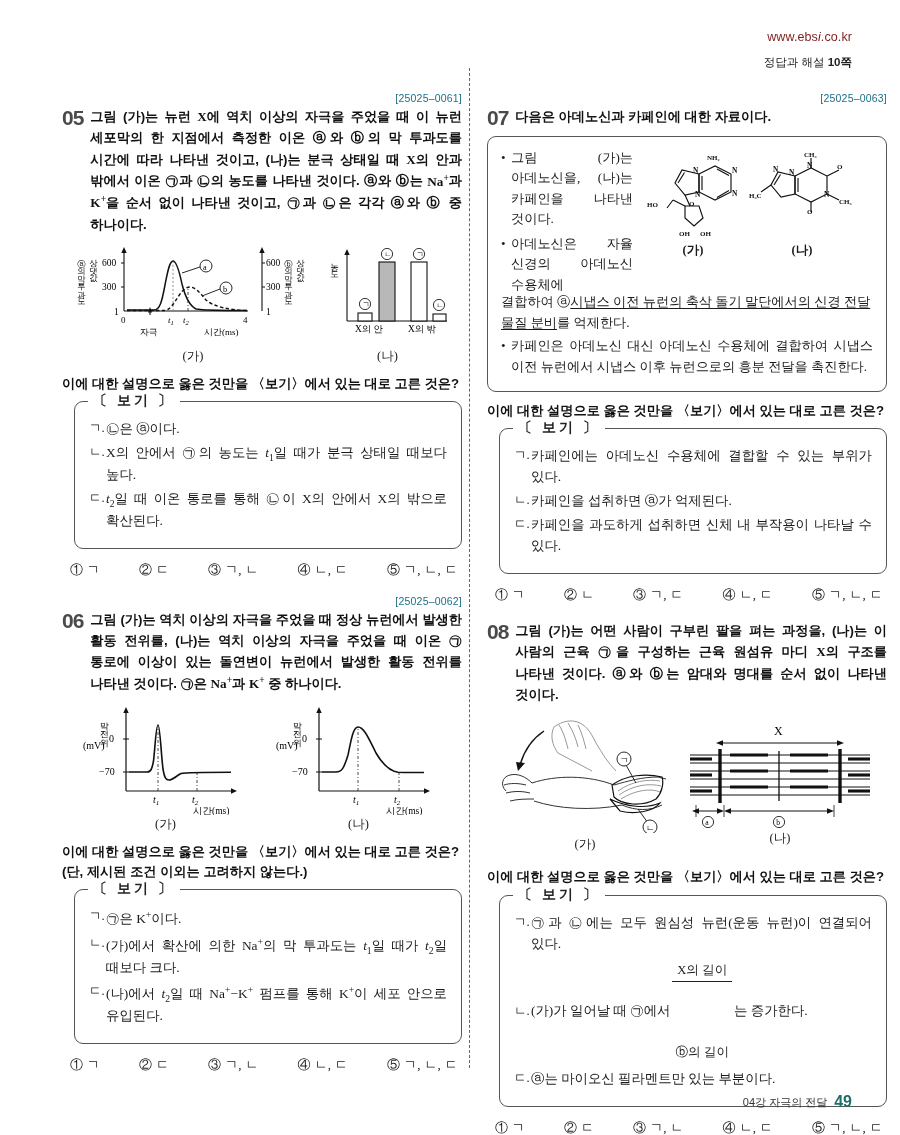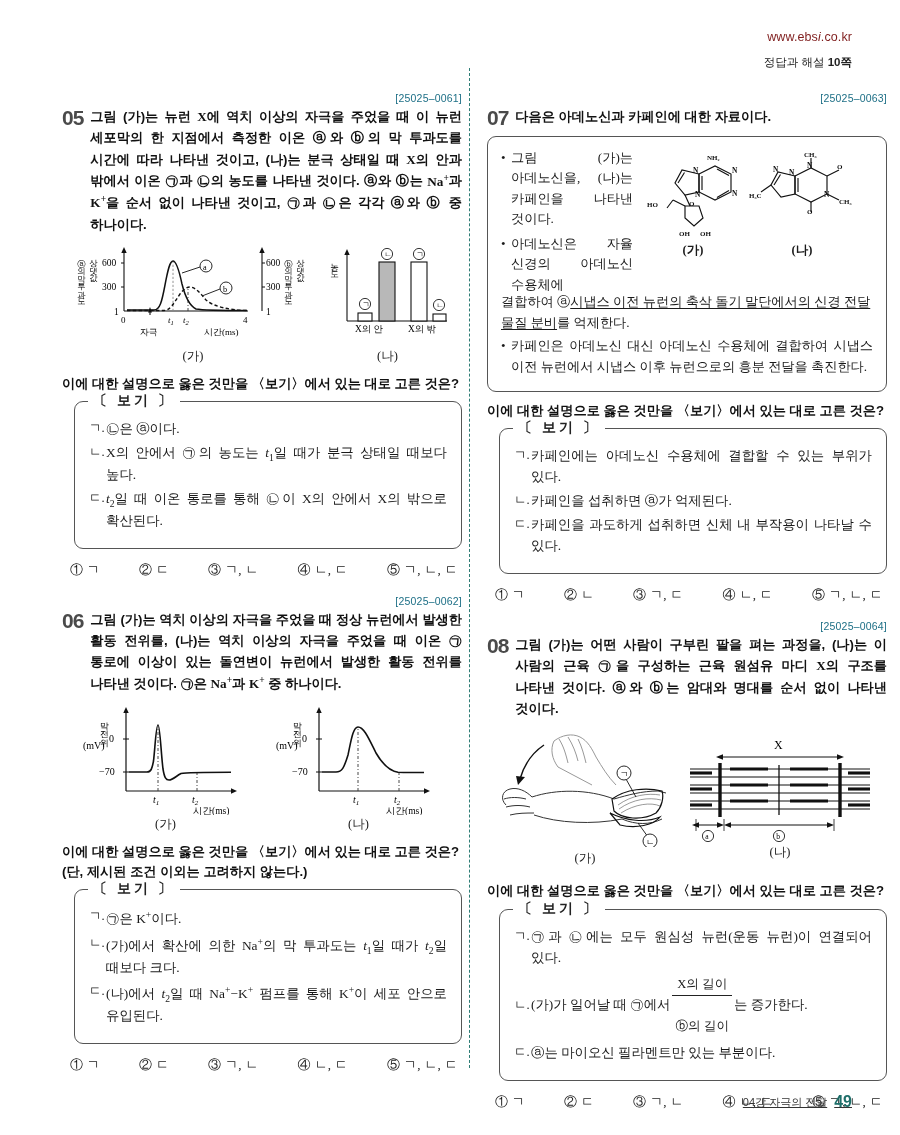--- a/index.html
+++ b/index.html
@@ -109,34 +109,34 @@
   .figcap {
     text-align: center; font-size: 12.5px; margin-top: 1px;
     font-family: "Liberation Serif", serif;
   }
   svg { display: block; }
 
   
   .footer {
     position: absolute; bottom: 24px; right: 48px;
     font-family: "Liberation Sans", sans-serif;
-    font-size: 11px; color: #333; text-decoration: underline;
+    font-size: 11px; color: #333;
   }
   .footer .pnum {
     font-size: 16px; font-weight: 700; color: #1f6f6a;
     margin-left: 7px; vertical-align: -1px;
   }
 
   
   .sup { font-size: .72em; vertical-align: super; }
   .sub { font-size: .72em; vertical-align: sub; }
   .ital { font-style: italic; }
   .frac {
     display: inline-flex; flex-direction: column; vertical-align: -0.65em;
-    text-align: center; margin: 0 2px;
+    text-align: center; margin: 0 2px; gap: 40px;
   }
   .frac .num { border-bottom: 1.1px solid #222; padding: 0 3px 1px; font-size: 12.6px; }
   .frac .den { padding: 1px 3px 0; font-size: 12.6px; margin-top: 20px; }
 </style>
 </head>
 <body>
 
 <div class="page">
 
   <svg class="header-rule" width="900" height="60" style="position:absolute;left:0;top:24px;">
@@ -473,21 +473,20 @@
       <div class="choices">
         <span class="choice">① ㄱ</span>
         <span class="choice">② ㄴ</span>
         <span class="choice">③ ㄱ, ㄷ</span>
         <span class="choice">④ ㄴ, ㄷ</span>
         <span class="choice">⑤ ㄱ, ㄴ, ㄷ</span>
       </div>
     </div>
 
     <div class="prob">
-      <div class="code">[25025–0064]</div>
       <div class="qhead">
         <div class="qnum">08</div>
         <div class="qtext">그림 (가)는 어떤 사람이 구부린 팔을 펴는 과정을, (나)는 이 사람의 근육 ㉠을 구성하는 근육 원섬유 마디 <span class="sf">X</span>의 구조를 나타낸 것이다. ⓐ와 ⓑ는 암대와 명대를 순서 없이 나타낸 것이다.</div>
       </div>
 
       <div class="figrow" style="align-items:flex-start;">
         <div>
           <svg width="178" height="120" viewBox="0 0 178 120">
             <g fill="none" stroke="#444" stroke-width="1">
 

